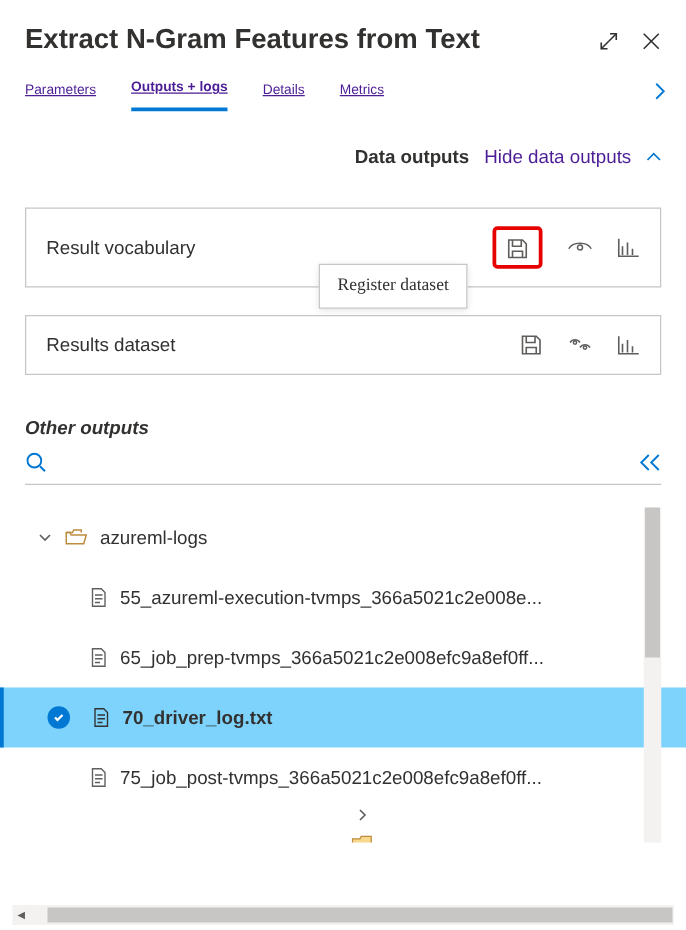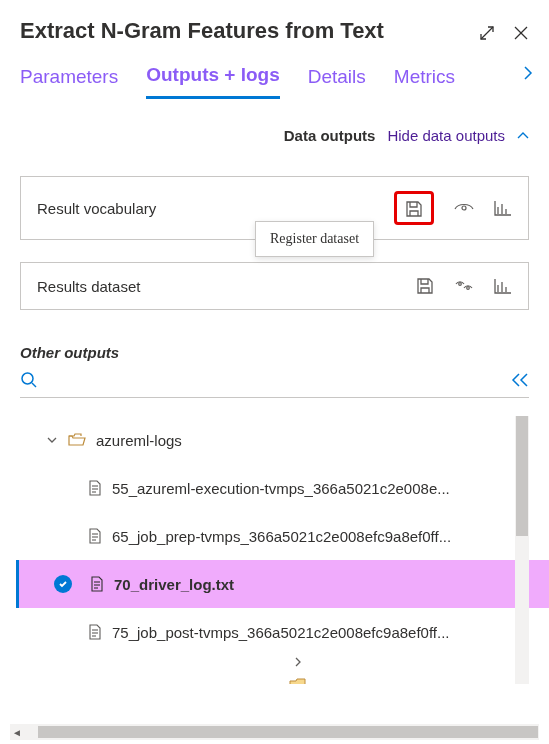--- a/index.html
+++ b/index.html
@@ -28,24 +28,25 @@
     .header-actions { display: flex; gap: 18px; align-items: center; padding-top: 4px; }
     .icon-btn { cursor: pointer; display: inline-flex; }
     .tabs {
       display: flex;
       align-items: center;
       padding: 12px 20px 0 20px;
       gap: 28px;
       position: relative;
     }
     .tab {
-      font-size: 19px;
-      color: #8b5cf6;
+      font-size: 11px;
+      color: #4c1d95;
       padding-bottom: 10px;
       cursor: pointer;
+      text-decoration: underline;
     }
     .tab.active {
       font-weight: 600;
       border-bottom: 3px solid #0078d4;
     }
     .tabs-scroll {
       position: absolute;
       right: 14px;
       top: 14px;
       color: #0078d4;
@@ -98,21 +99,20 @@
       margin: 0 20px 4px 20px;
       padding-bottom: 8px;
     }
     .search-icon { color: #0078d4; }
     .search-row .spacer { flex: 1; }
     .collapse-icon { color: #0078d4; }
     .tree {
       margin: 18px 0 0 0;
       position: relative;
       height: 300px;
-      padding-left: 16px;
     }
     .vscroll {
       position: absolute;
       right: 20px;
       top: 0;
       width: 14px;
       height: 268px;
       background: #f3f2f1;
     }
     .vscroll-thumb {
@@ -126,21 +126,21 @@
       align-items: center;
       gap: 10px;
       height: 48px;
       padding-left: 30px;
       font-size: 15px;
       cursor: pointer;
     }
     .tree-row.folder { padding-left: 30px; }
     .tree-row.file { padding-left: 72px; }
     .tree-row.selected {
-      background: #f0abfc;
+      background: #7dd3fc;
       border-left: 3px solid #0078d4;
       padding-left: 69px;
       font-weight: 600;
     }
     .check-badge {
       width: 18px; height: 18px;
       background: #0078d4;
       border-radius: 50%;
       display: inline-flex;
       align-items: center;

